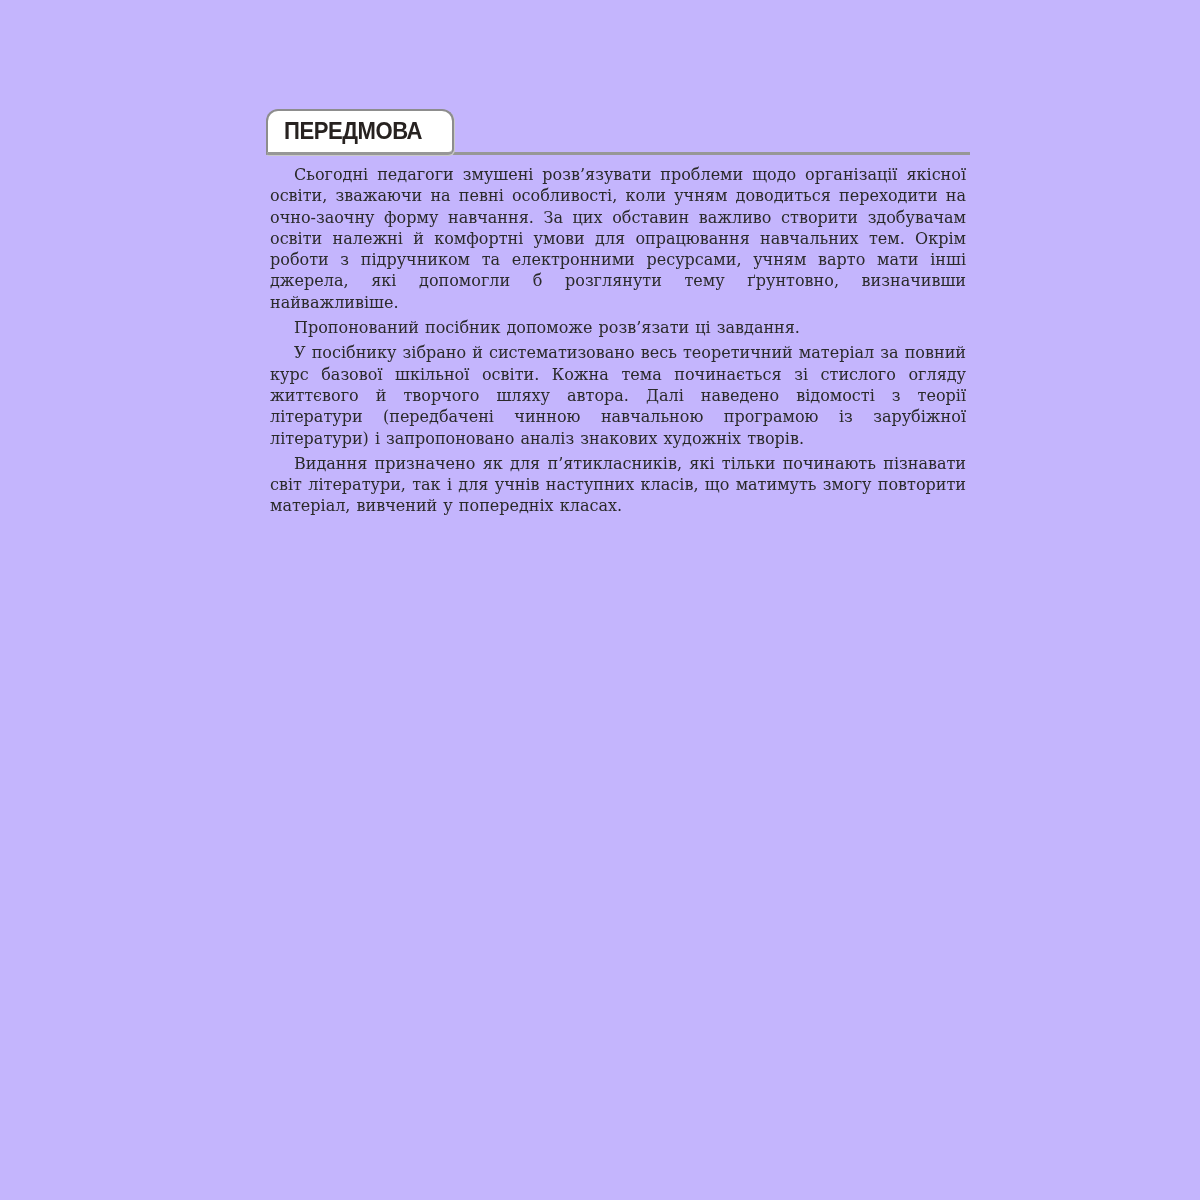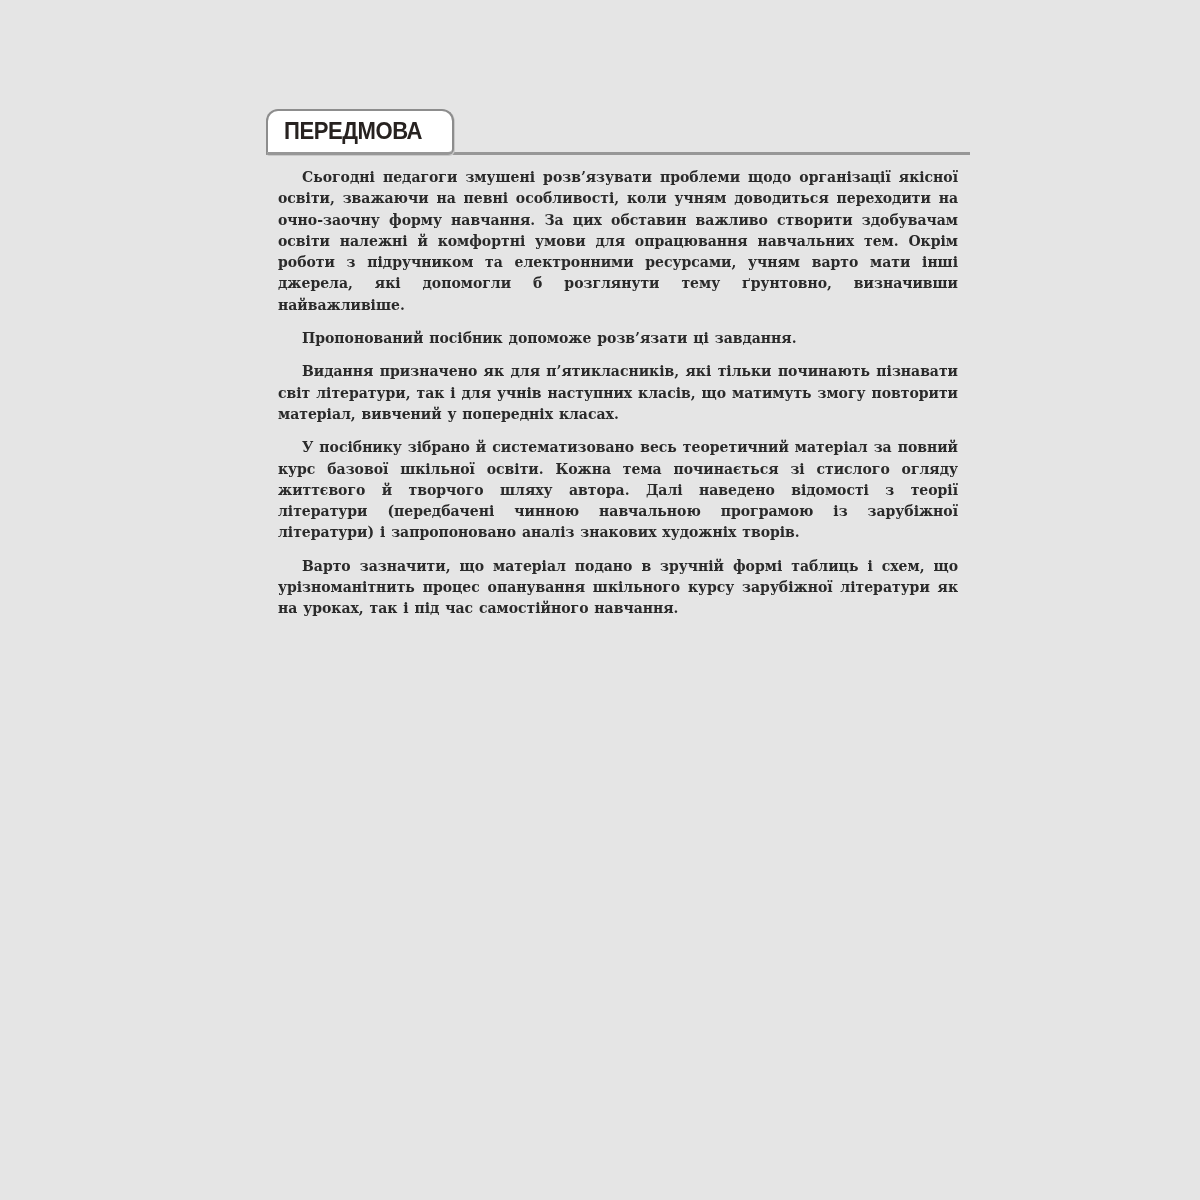--- a/index.html
+++ b/index.html
@@ -4,21 +4,21 @@
 <style>
   html, body {
     margin: 0;
     padding: 0;
     background: #ffffff;
   }
   .page {
     position: relative;
     width: 1200px;
     height: 1200px;
-    background: #e5e5e5;
+    background: #c4b5fd;
     overflow: hidden;
     font-family: "DejaVu Serif", serif;
   }
   .content {
     position: absolute;
     left: 266px;
     top: 106px;
     width: 704px;
   }
   .tab-row {
@@ -48,44 +48,42 @@
     letter-spacing: -0.5px;
     color: #272220;
     transform: scaleX(0.92);
     transform-origin: left center;
     white-space: nowrap;
   }
   .preface-text {
     margin-top: 9px;
   }
   .preface-text p {
-    margin: 12px;
+    margin: 4px;
     text-align: justify;
     text-indent: 24px;
-    font-size: 14px;
+    font-size: 16px;
     line-height: 21.3px;
     color: #2a2a2a;
     word-spacing: 1px;
-    font-weight: bold;
   }
 </style>
 </head>
 <body>
 
 <div class="page">
   <div class="content">
 
     <div class="tab-row">
       <div class="preface-tab">
         <span class="page-title">ПЕРЕДМОВА</span>
       </div>
     </div>
 
     <div class="preface-text">
         <p>Сьогодні педагоги змушені розв’язувати проблеми щодо організації якісної освіти, зважаючи на певні особливості, коли учням доводиться переходити на очно-заочну форму навчання. За цих обставин важливо створити здобувачам освіти належні й комфортні умови для опрацювання навчальних тем. Окрім роботи з підручником та електронними ресурсами, учням варто мати інші джерела, які допомогли б розглянути тему ґрунтовно, визначивши найважливіше.</p>
         <p>Пропонований посібник допоможе розв’язати ці завдання.</p>
+        <p>У посібнику зібрано й систематизовано весь теоретичний матеріал за повний курс базової шкільної освіти. Кожна тема починається зі стислого огляду життєвого й творчого шляху автора. Далі наведено відомості з теорії літератури (передбачені чинною навчальною програмою із зарубіжної літератури) і запропоновано аналіз знакових художніх творів.</p>
         <p>Видання призначено як для п’ятикласників, які тільки починають пізнавати світ літератури, так і для учнів наступних класів, що матимуть змогу повторити матеріал, вивчений у попередніх класах.</p>
-        <p>У посібнику зібрано й систематизовано весь теоретичний матеріал за повний курс базової шкільної освіти. Кожна тема починається зі стислого огляду життєвого й творчого шляху автора. Далі наведено відомості з теорії літератури (передбачені чинною навчальною програмою із зарубіжної літератури) і запропоновано аналіз знакових художніх творів.</p>
-        <p>Варто зазначити, що матеріал подано в зручній формі таблиць і схем, що урізноманітнить процес опанування шкільного курсу зарубіжної літератури як на уроках, так і під час самостійного навчання.</p>
       </div>
 
   </div>
 </div>
 
 </body></html>

